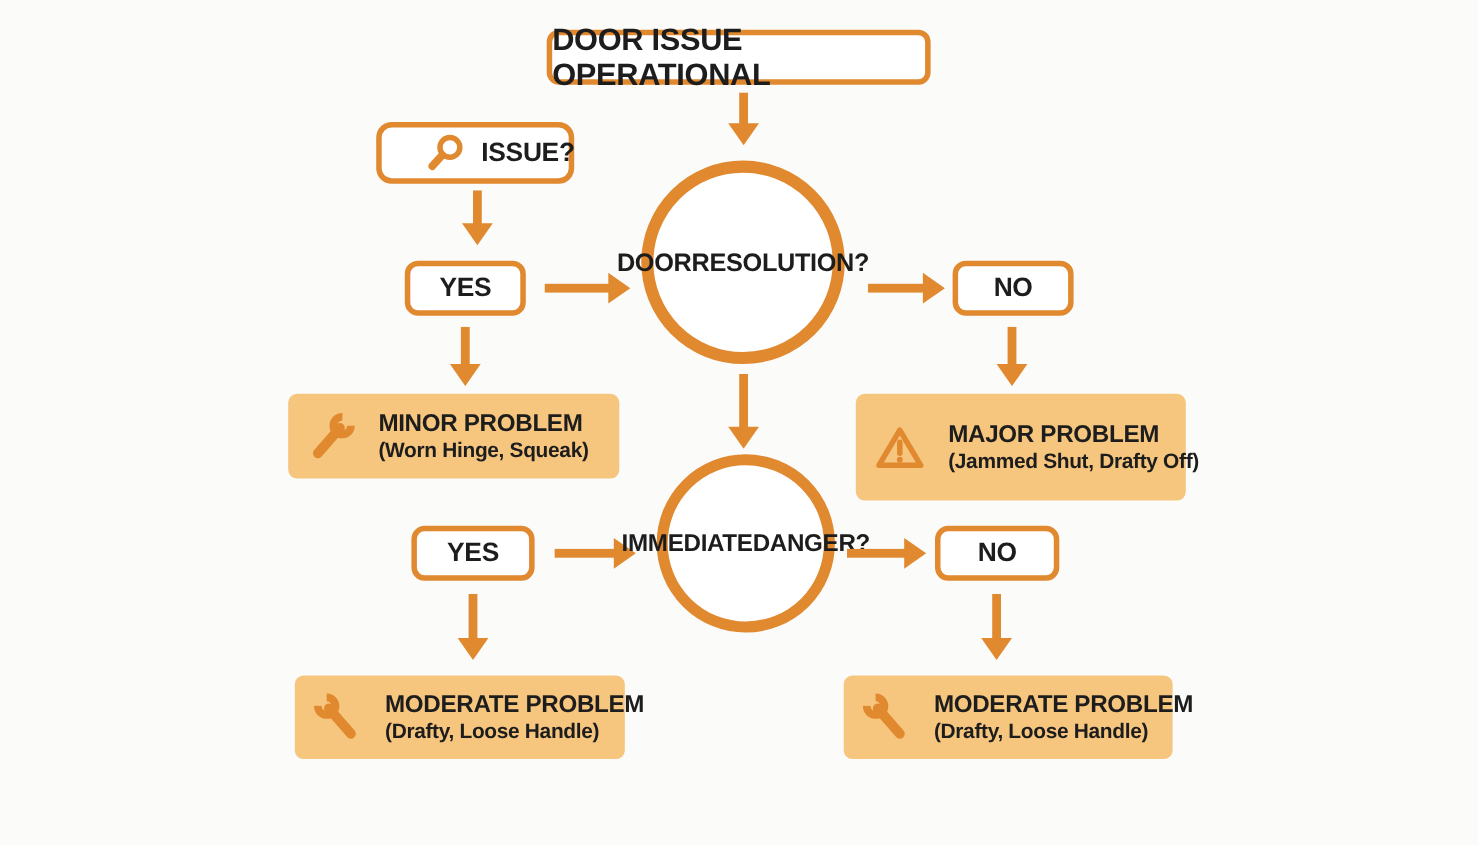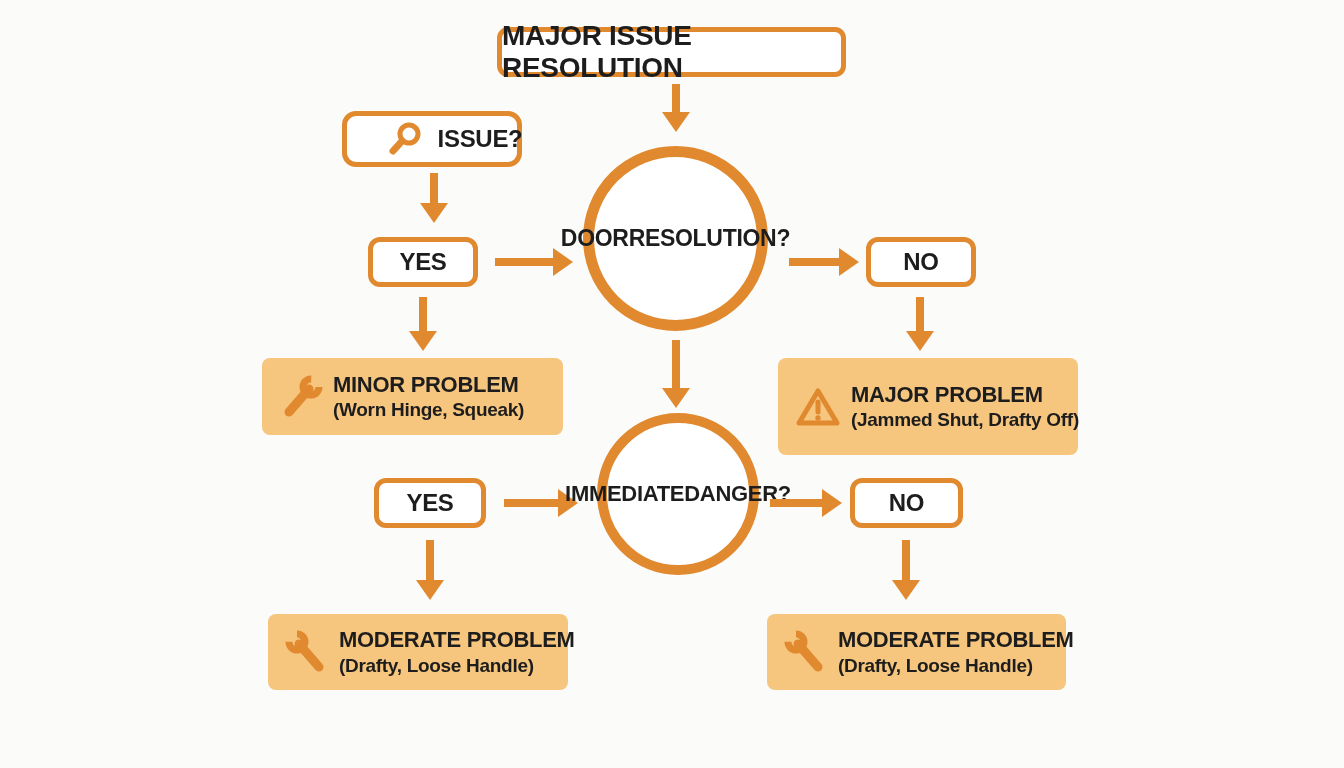--- a/index.html
+++ b/index.html
@@ -41,41 +41,41 @@
     flex-direction: row;
   }
   .circle.small { border-width: 10px; font-size: 22px; }
   .outcome {
     position: absolute;
     background: var(--fill);
     border-radius: 8px;
     box-sizing: border-box;
     display: flex;
     align-items: center;
-    gap: 9px;
+    gap: 20px;
     padding: 0 10px 0 16px;
     color: var(--text);
   }
   .outcome .txt { font-weight: bold; white-space: nowrap; }
   .outcome .t1 { font-size: 22px; line-height: 1.25; }
   .outcome .t2 { font-size: 19px; line-height: 1.25; }
   .arrow { position: absolute; }
   .arrow rect, .arrow polygon { fill: var(--accent); }
   .icon { flex: 0 0 auto; display: block; }
   .icon .stroke { stroke: var(--accent); fill: none; }
   .icon .solid { fill: var(--accent); }
   .issue-inner { display: flex; align-items: center; gap: 14px; }
 </style>
 </head>
 <body>
 
 <div class="canvas">
 
   <div class="node title-box" style="left:497px; top:27px; width:349px; height:50px;">
-    <span>MAJOR ISSUE RESOLUTION</span>
+    <span>DOOR ISSUE OPERATIONAL</span>
   </div>
 
   <svg class="arrow" style="left:660px; top:84px;" width="32" height="48">
     <rect x="12" y="0" width="8" height="30"></rect>
     <polygon points="2,28 30,28 16,48"></polygon>
   </svg>
 
   <div class="node pill" style="left:342px; top:111px; width:180px; height:56px; border-radius:14px;padding-left:44px;">
     <span class="issue-inner">
       <svg class="icon" width="38" height="38">

